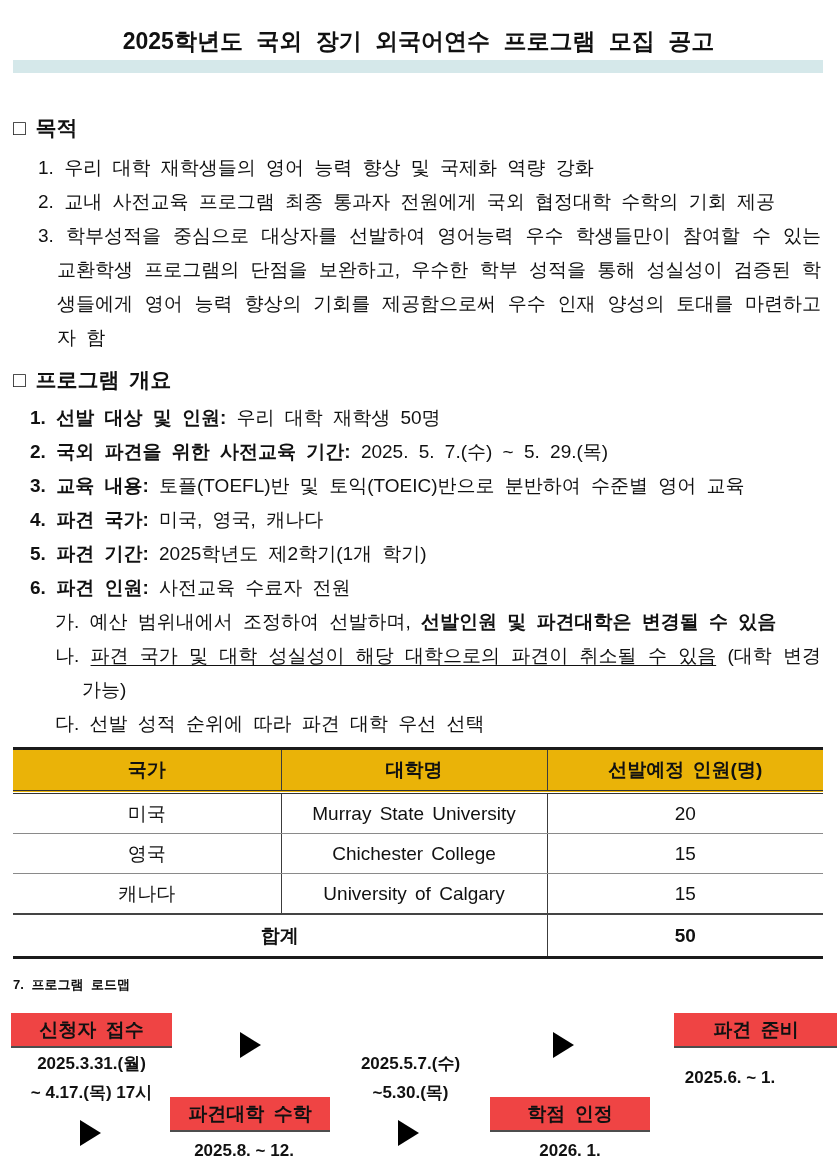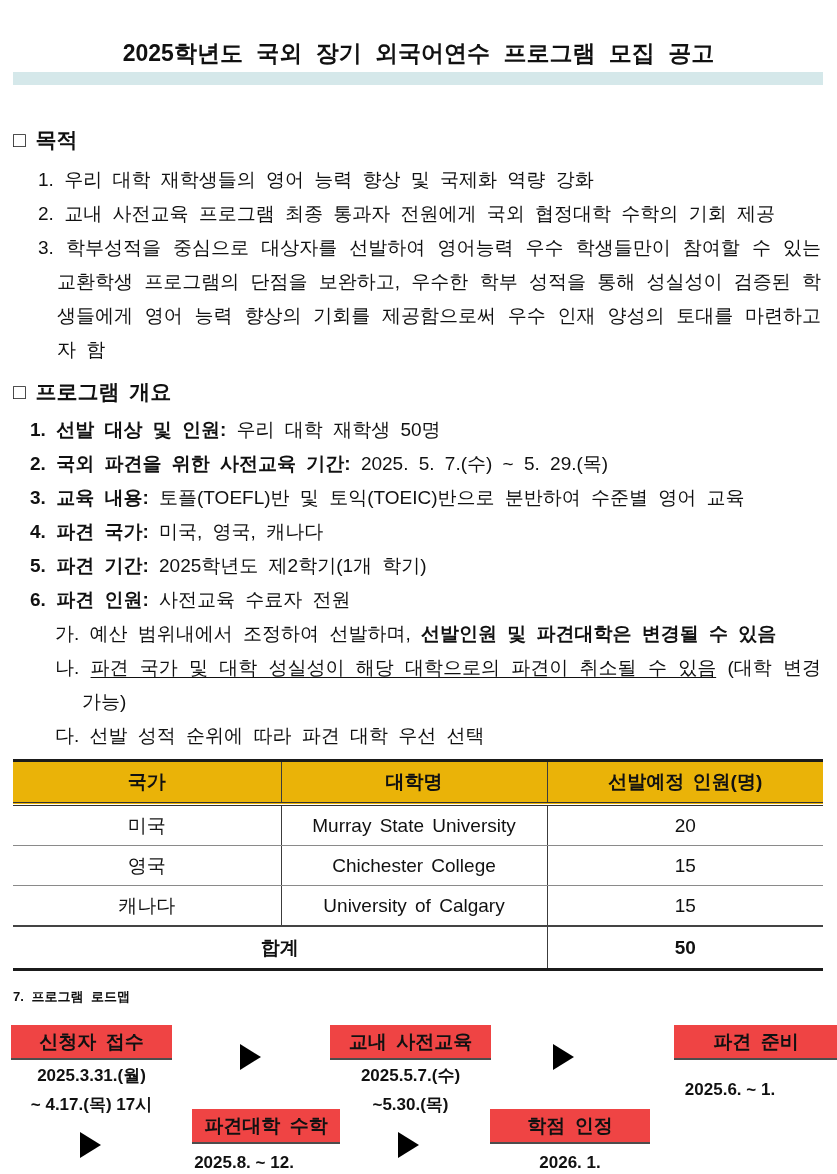--- a/index.html
+++ b/index.html
@@ -1,21 +1,21 @@
 <!DOCTYPE html>
 <html lang="ko"><head>
 <meta charset="utf-8">
 <style>
   html,body{margin:0;padding:0;background:#ffffff;}
   body{width:837px;height:1174px;font-family:"Liberation Sans","DejaVu Sans",sans-serif;color:#111;}
   .page{position:relative;width:837px;height:1174px;overflow:hidden;box-sizing:border-box;padding-top:16px;}
 
   
   .title1{text-align:center;font-weight:bold;font-size:27px;line-height:32px;letter-spacing:0.5px;}
-  .title2{text-align:center;font-weight:bold;font-size:23px;line-height:30px;margin-top:22px;word-spacing:7px;}
+  .title2{text-align:center;font-weight:bold;font-size:23px;line-height:30px;margin-top:10px;word-spacing:7px;}
   .accent-bar{margin:4px 14px 0 13px;height:13px;background:#d5e8ea;}
 
   
   .sec-head{font-weight:bold;font-size:21px;line-height:26px;margin:42px 0 0 13px;word-spacing:4px;}
   .sec-head.tight{margin-top:12px;}
 
   
   .plist{margin:10px 16px 0 0;font-size:19px;line-height:34px;}
   .p-item{padding-left:57px;text-indent:-19px;text-align:justify;word-spacing:5px;}
 
@@ -40,21 +40,21 @@
   .roadmap{position:relative;margin-top:8px;height:174px;}
   .step{position:absolute;height:33px;line-height:33px;background:#ef4444;border-bottom:2px solid #4d4d4d;
         text-align:center;font-weight:bold;font-size:19px;word-spacing:4px;}
   .rdate{position:absolute;text-align:center;font-weight:bold;font-size:17px;line-height:22px;}
   .arrow{position:absolute;width:0;height:0;border-left:21px solid #000;
          border-top:13px solid transparent;border-bottom:13px solid transparent;}
 
   .s1{left:11px;top:8px;width:161px;}
   .s2{left:330px;top:8px;width:161px;}
   .s3{left:648px;top:8px;width:164px;margin-left:26px;}
-  .s4{left:170px;top:92px;width:148px;margin-left:22px;}
+  .s4{left:170px;top:92px;width:160px;}
   .s5{left:490px;top:92px;width:160px;}
   .d1a{left:5px;top:48px;width:173px;}
   .d1b{left:0px;top:77px;width:183px;}
   .d2a{left:330px;top:48px;width:161px;}
   .d2b{left:330px;top:77px;width:161px;}
   .d3{left:644px;top:62px;width:172px;}
   .d4{left:166px;top:135px;width:156px;}
   .d5{left:486px;top:135px;width:168px;}
   .a1{left:240px;top:27px;}
   .a2{left:553px;top:27px;}
@@ -128,21 +128,20 @@
 
   <div class="roadmap-head">7. 프로그램 로드맵</div>
 
   <div class="roadmap">
     <div class="step s1">신청자 접수</div>
     <div class="rdate d1a">2025.3.31.(월)</div>
     <div class="rdate d1b">~ 4.17.(목) 17시</div>
 
     <div class="arrow a1"></div>
 
-    <div class="step s2">교내 사전교육</div>
     <div class="rdate d2a">2025.5.7.(수)</div>
     <div class="rdate d2b">~5.30.(목)</div>
 
     <div class="arrow a2"></div>
 
     <div class="step s3">파견 준비</div>
     <div class="rdate d3">2025.6. ~ 1.</div>
 
     <div class="arrow a3"></div>
 

